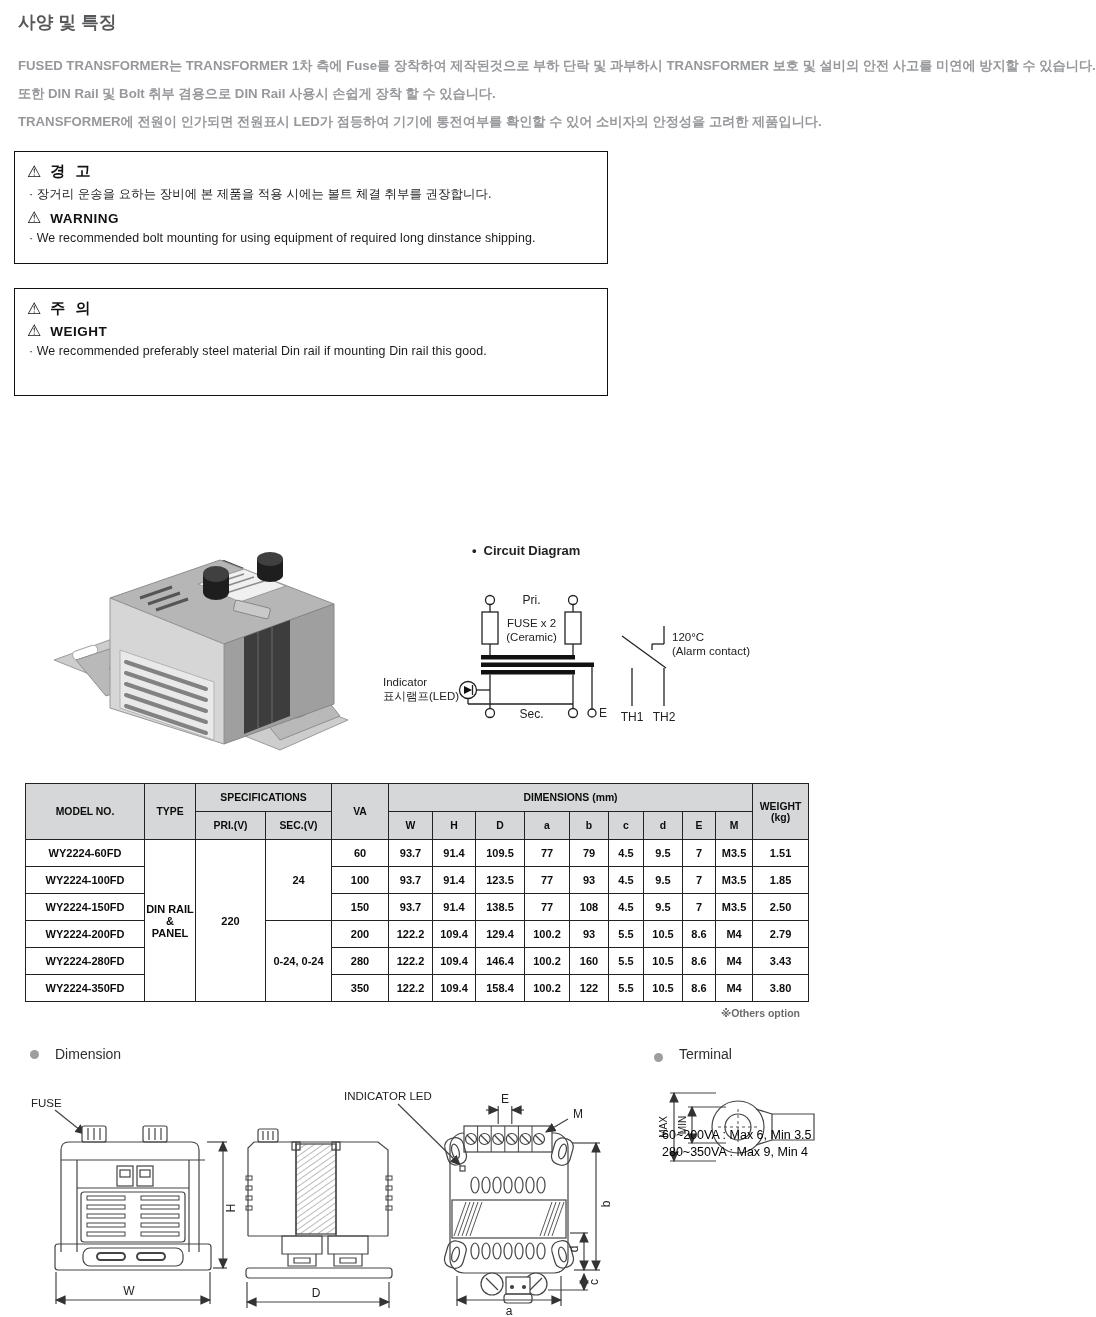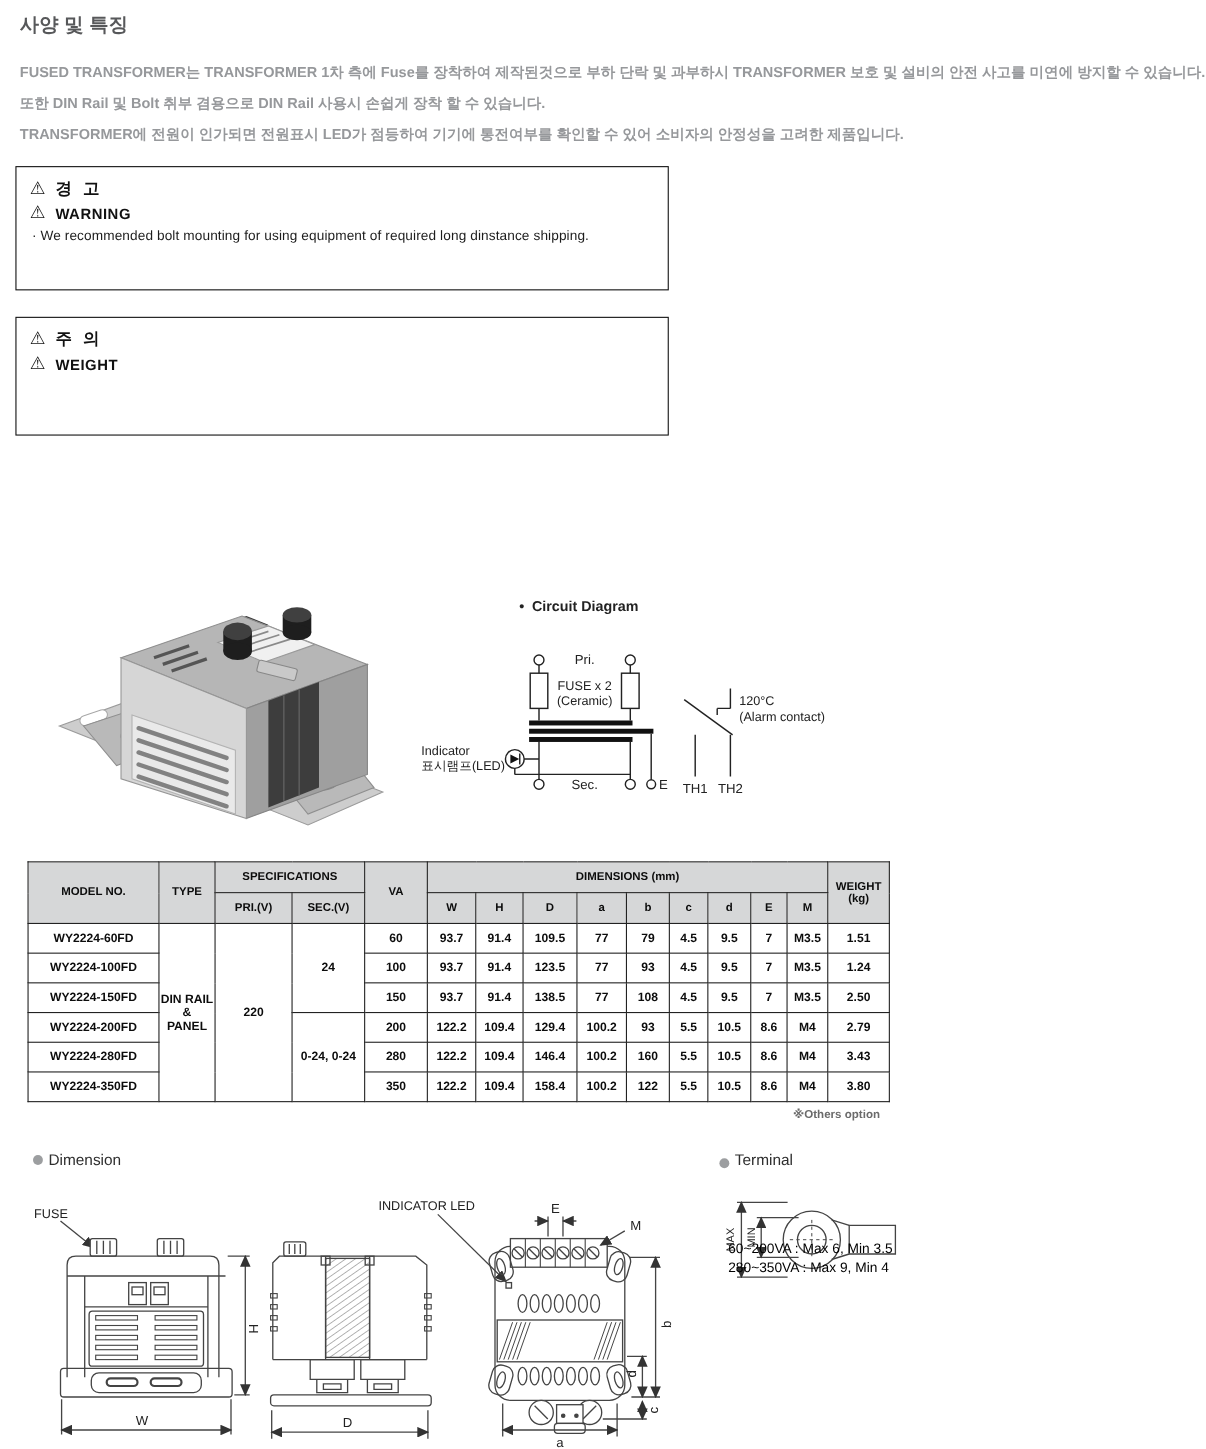--- a/index.html
+++ b/index.html
@@ -31,21 +31,21 @@
   table.spec{border-collapse:collapse;table-layout:fixed;width:775px;}
   table.spec th,table.spec td{border:1px solid #222;text-align:center;vertical-align:middle;
       font-family:"Liberation Sans","DejaVu Sans",sans-serif;overflow:hidden;}
   table.spec th{background:#d6d7d8;font-size:10.4px;font-weight:700;color:#0c0c0c;height:27px;padding:0 1px;}
   table.spec td{background:#fff;font-size:11px;font-weight:700;color:#0c0c0c;height:26px;padding:0 1px;}
   table.spec{border:1.5px solid #111;}
   td.pre{white-space:pre-line;line-height:12px;}
   #others-note{left:625px;top:1007px;width:175px;text-align:right;font-size:10.5px;color:#6b6b6b;font-weight:600;}
 
   
-  .sec-head{display:flex;align-items:center;gap:5px;font-size:14px;color:#2e2e2e;font-weight:500;}
+  .sec-head{display:flex;align-items:center;gap:16px;font-size:14px;color:#2e2e2e;font-weight:500;}
   .sec-head .dot{width:9px;height:9px;border-radius:50%;background:#9c9ea0;}
   #dim-head{left:30px;top:1046px;}
   #term-head{left:654px;top:1046px;align-items:flex-end;}
 
   #terminal-spec{left:662px;top:1127px;font-size:12.5px;color:#000000;line-height:17px;font-weight:500;}
 
   svg{display:block;}
   svg text{font-family:"Liberation Sans","DejaVu Sans",sans-serif;fill:#222;}
   .dimtxt{font-size:12px;}
   .lbltxt{font-size:11.5px;}
@@ -60,36 +60,38 @@
     <div class="line">FUSED TRANSFORMER는 TRANSFORMER 1차 측에 Fuse를 장착하여 제작된것으로 부하 단락 및 과부하시 TRANSFORMER 보호 및 설비의 안전 사고를 미연에 방지할 수 있습니다.</div>
     <div class="line">또한 DIN Rail 및 Bolt 취부 겸용으로 DIN Rail 사용시 손쉽게 장착 할 수 있습니다.</div>
     <div class="line">TRANSFORMER에 전원이 인가되면 전원표시 LED가 점등하여 기기에 통전여부를 확인할 수 있어 소비자의 안정성을 고려한 제품입니다.</div>
   </div>
 
   <div id="warning-box" class="abs notice-box">
     <div class="nb-title kr">
       <span class="tri">⚠</span>
       <span class="t">경  고</span>
     </div>
+    <div class="nb-line">· 장거리 운송을 요하는 장비에 본  제품을 적용 시에는 볼트 체결 취부를 권장합니다.</div>
     <div class="nb-title en">
       <span class="tri">⚠</span>
       <span class="t">WARNING</span>
     </div>
     <div class="nb-line">· We recommended bolt mounting for using equipment of required long dinstance shipping.</div>
   </div>
 
   <div id="caution-box" class="abs notice-box">
     <div class="nb-title kr">
       <span class="tri">⚠</span>
       <span class="t">주  의</span>
     </div>
     <div class="nb-title en">
       <span class="tri">⚠</span>
       <span class="t">WEIGHT</span>
     </div>
+    <div class="nb-line">· We recommended preferably steel material Din rail if mounting Din rail this good.</div>
   </div>
 
   <svg class="abs" style="left:48px;top:512px" width="310" height="240" viewBox="0 0 310 240">
     <g>
       <polygon points="6,148 78,122 300,208 232,238" fill="#cdcdcd" stroke="#9b9b9b" stroke-width="1"></polygon>
       <rect x="24" y="136" width="26" height="9" rx="4.5" fill="#fff" stroke="#a8a8a8" transform="rotate(-19 37 140)"></rect>
       <rect x="248" y="203" width="26" height="9" rx="4.5" fill="#fff" stroke="#a8a8a8" transform="rotate(-19 261 207)"></rect>
     </g>
     <g>
       <polygon points="28,148 95,126 122,160 58,184" fill="#b9b9b9" stroke="#8f8f8f"></polygon>
@@ -260,21 +262,21 @@
             <td>100</td>
             <td>93.7</td>
             <td>91.4</td>
             <td>123.5</td>
             <td>77</td>
             <td>93</td>
             <td>4.5</td>
             <td>9.5</td>
             <td>7</td>
             <td>M3.5</td>
-            <td>1.24</td>
+            <td>1.85</td>
           </tr>
           <tr>
             <td>WY2224-150FD</td>
             <td>150</td>
             <td>93.7</td>
             <td>91.4</td>
             <td>138.5</td>
             <td>77</td>
             <td>108</td>
             <td>4.5</td>

